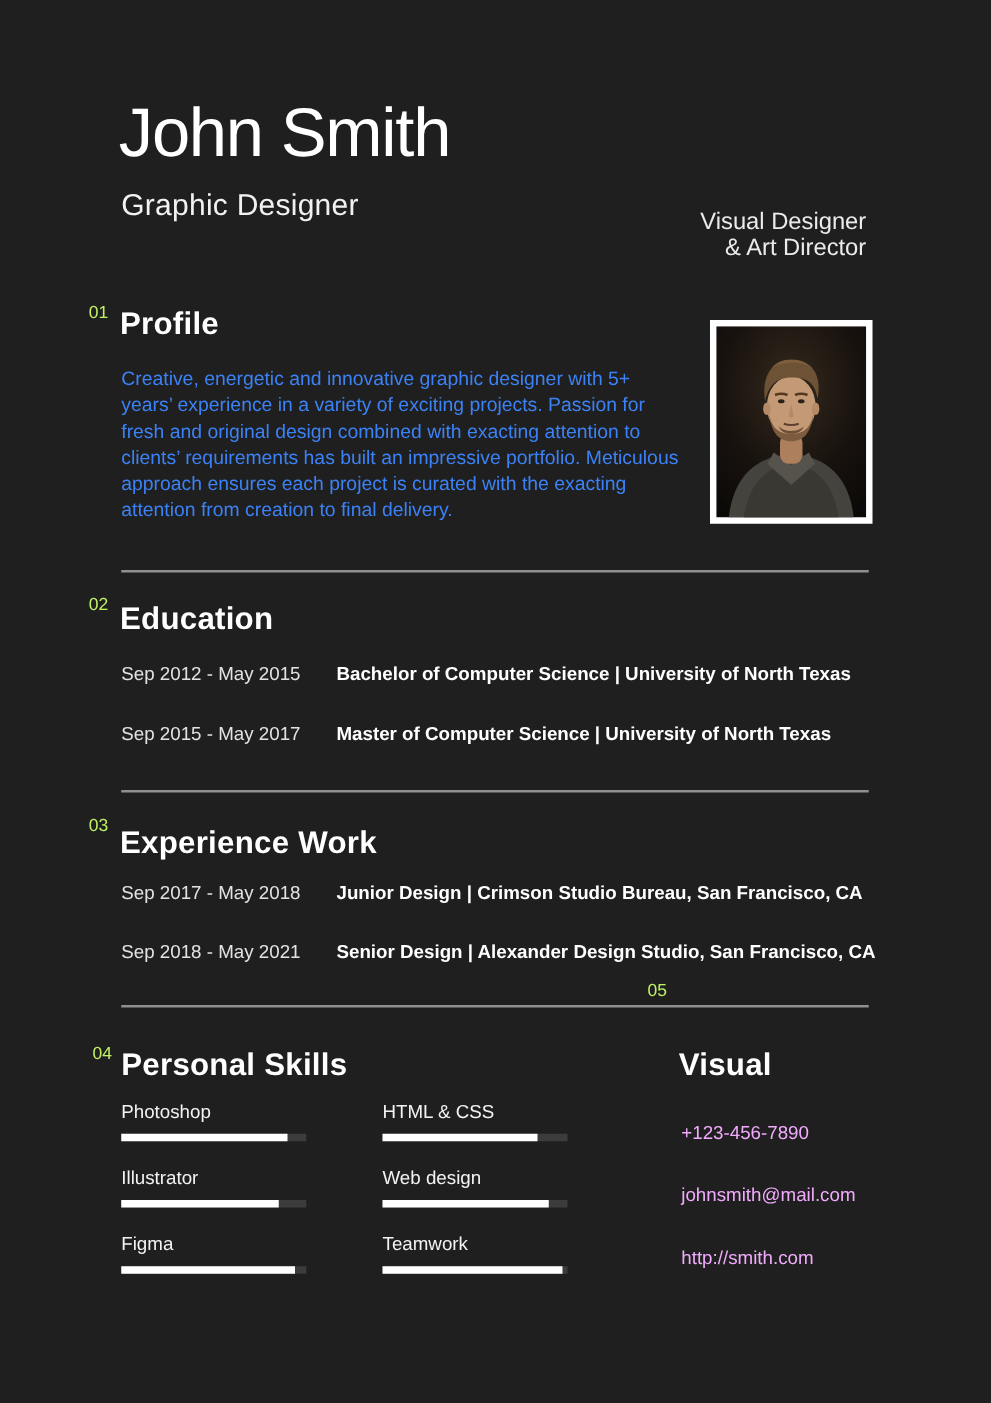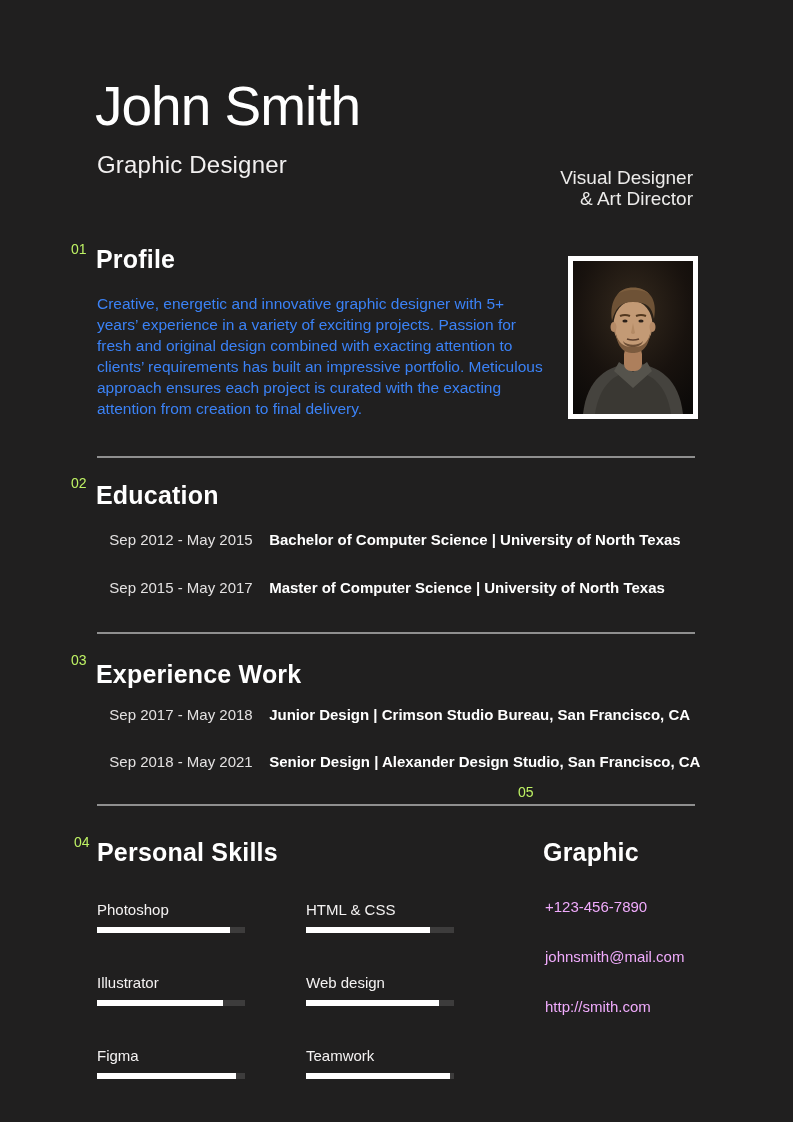--- a/index.html
+++ b/index.html
@@ -39,32 +39,32 @@
   }
   .photo-frame{
     position:absolute;left:568px;top:256px;width:130px;height:163px;
     background:#ffffff;padding:5px;box-sizing:border-box;
   }
   .photo-frame svg{display:block;width:100%;height:100%;}
   
   .divider{position:absolute;left:97px;width:598px;height:2px;background:#8f8f8f;}
   #divider-1{top:456px} #divider-2{top:632px} #divider-3{top:804px}
   
-  .row{position:absolute;left:97px;font-size:15px;white-space:nowrap;text-align:center;}
+  .row{position:absolute;left:97px;font-size:15px;white-space:nowrap;}
   .row .dates{display:inline-block;width:168px;color:#e3e1e1;font-weight:400;}
   .row .desc{color:#ffffff;font-weight:700;}
   #edu-row-0{top:531px} #edu-row-1{top:579px}
   #exp-row-0{top:706px} #exp-row-1{top:753px}
   
   .skills-grid{
     position:absolute;left:97px;top:881px;
     display:grid;grid-template-columns:150px 150px;column-gap:59px;
     grid-template-rows:repeat(3,auto);grid-auto-flow:column;
   }
-  .skill{margin-bottom:21px;margin-top:20px;}
+  .skill{margin-bottom:21px;}
   .skill-label{font-size:15px;color:#f4f2f2;margin-bottom:9px;font-weight:400;}
   .skill-bar{width:148px;height:6px;background:#3d3c3c;}
   .skill-fill{height:100%;background:#ffffff;}
   
   .contact-list{position:absolute;left:545px;top:898px;}
   .contact-item{font-size:15px;color:#f0abfc;margin-bottom:32px;height:18px;font-weight:400;}
 </style>
 </head>
 <body>
 
@@ -185,20 +185,20 @@
     </div>
     <div class="skill">
       <div class="skill-label">Teamwork</div>
       <div class="skill-bar">
         <div class="skill-fill" style="width: 97%;"></div>
       </div>
     </div>
   </div>
 
   <span class="section-num" id="contact-num">05</span>
-  <h2 class="section-title" id="contact-title">Graphic</h2>
+  <h2 class="section-title" id="contact-title">Visual</h2>
   <div class="contact-list">
     <div class="contact-item">+123-456-7890</div>
     <div class="contact-item">johnsmith@mail.com</div>
     <div class="contact-item">http://smith.com</div>
   </div>
 
 </div>
 
 </body></html>

